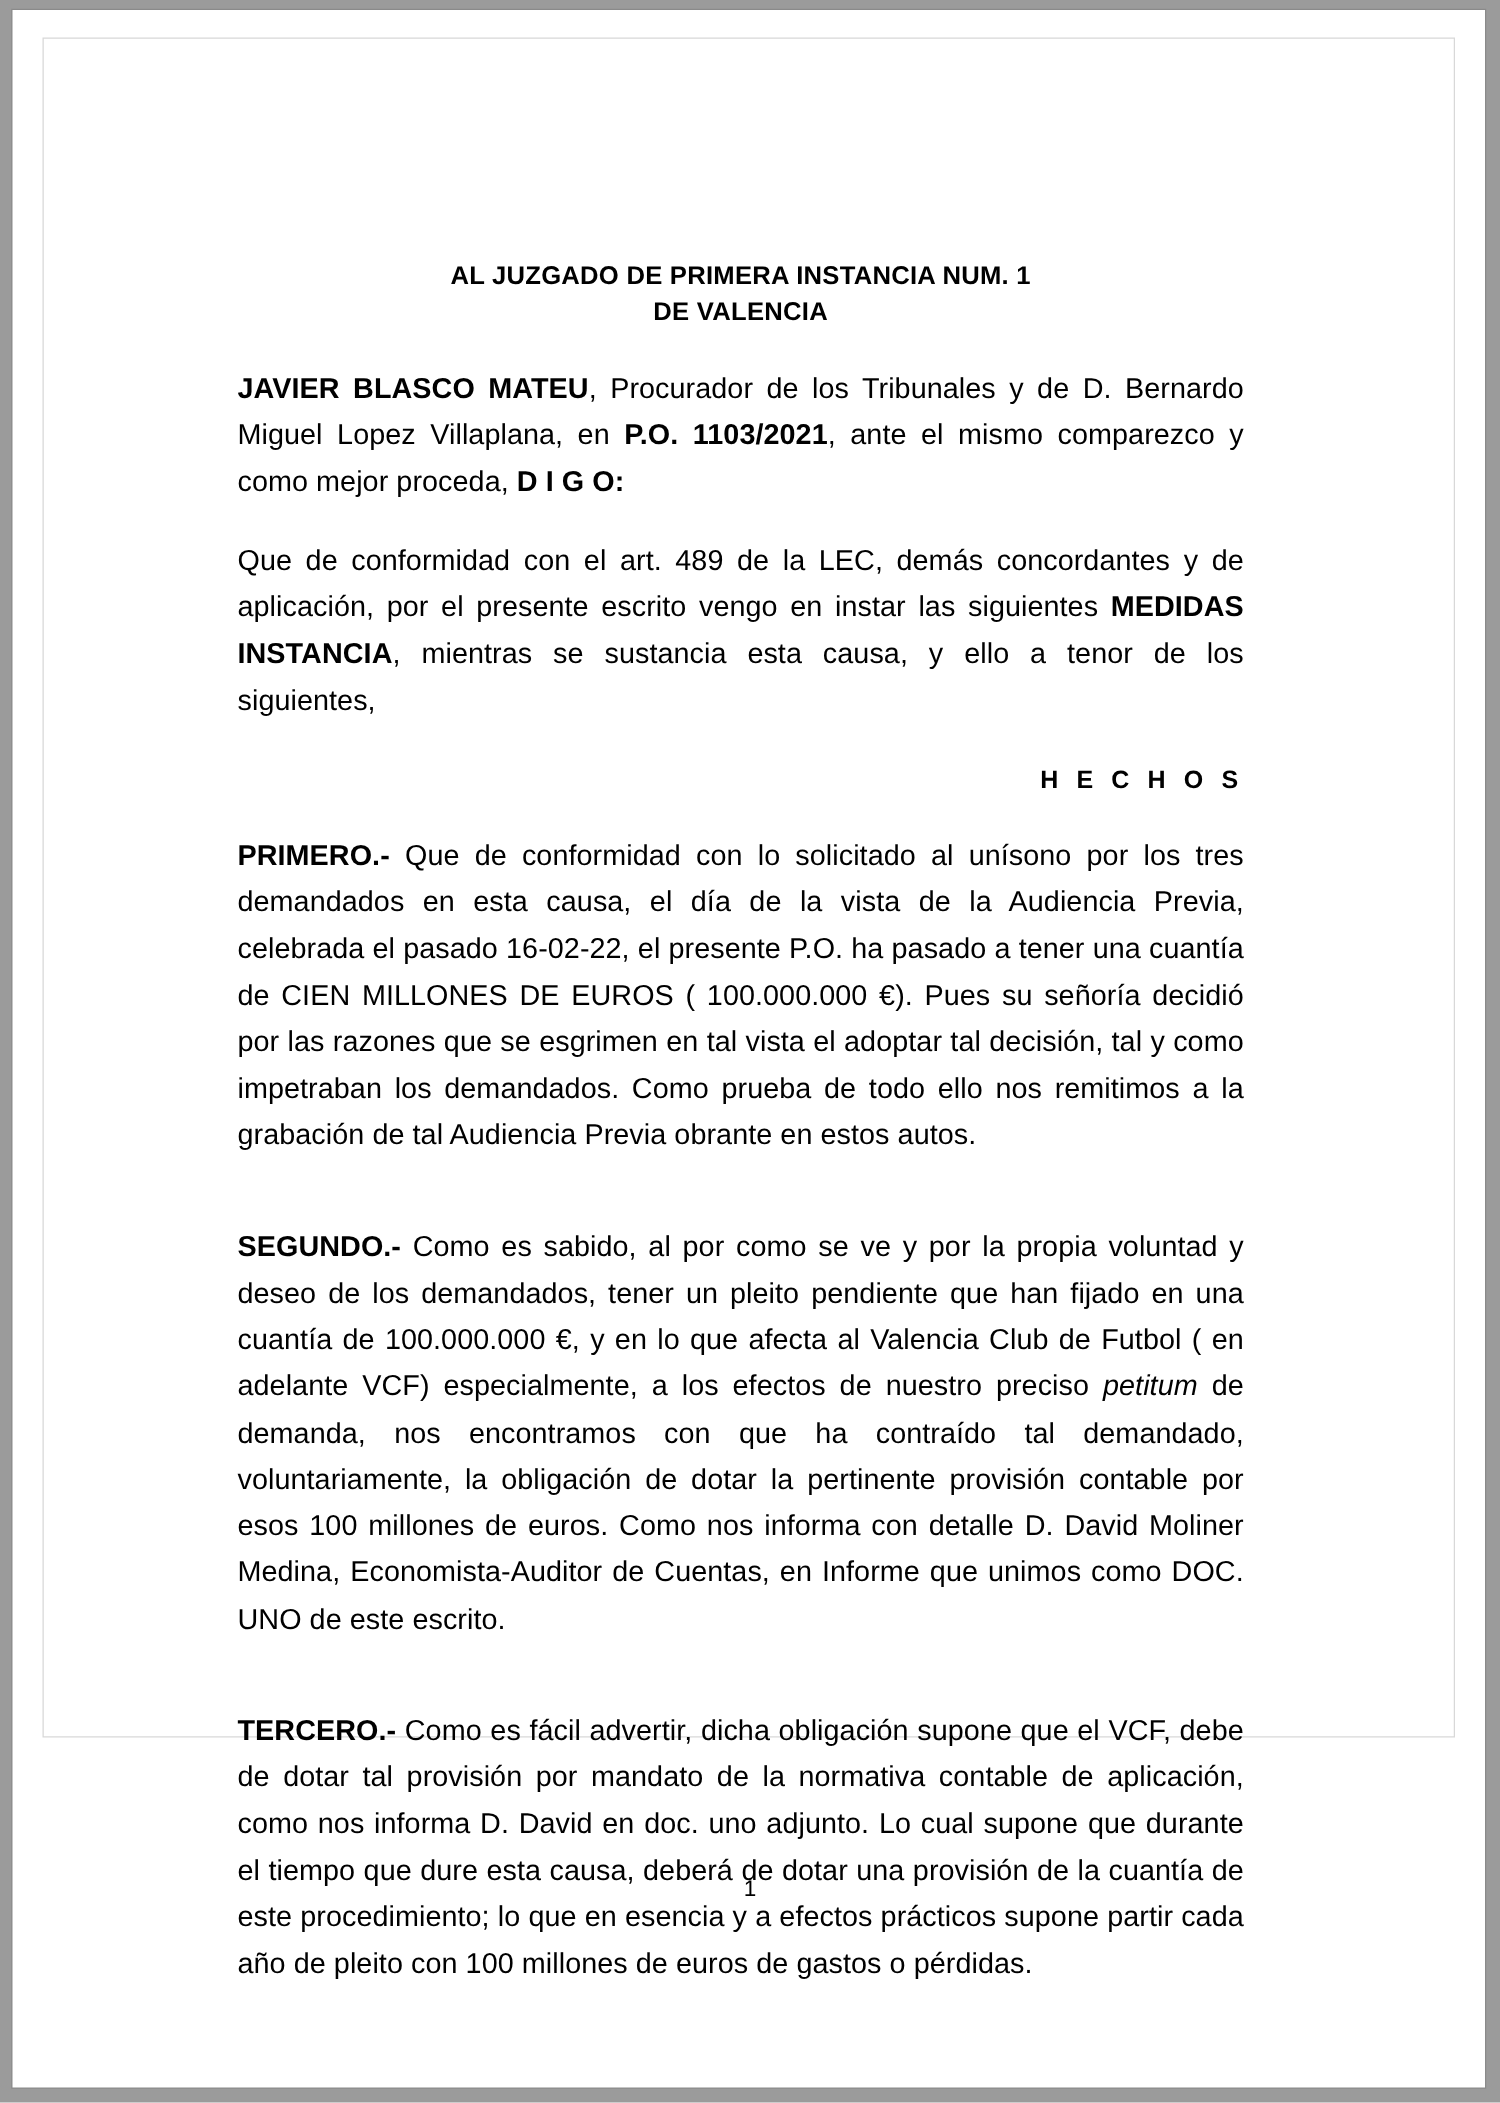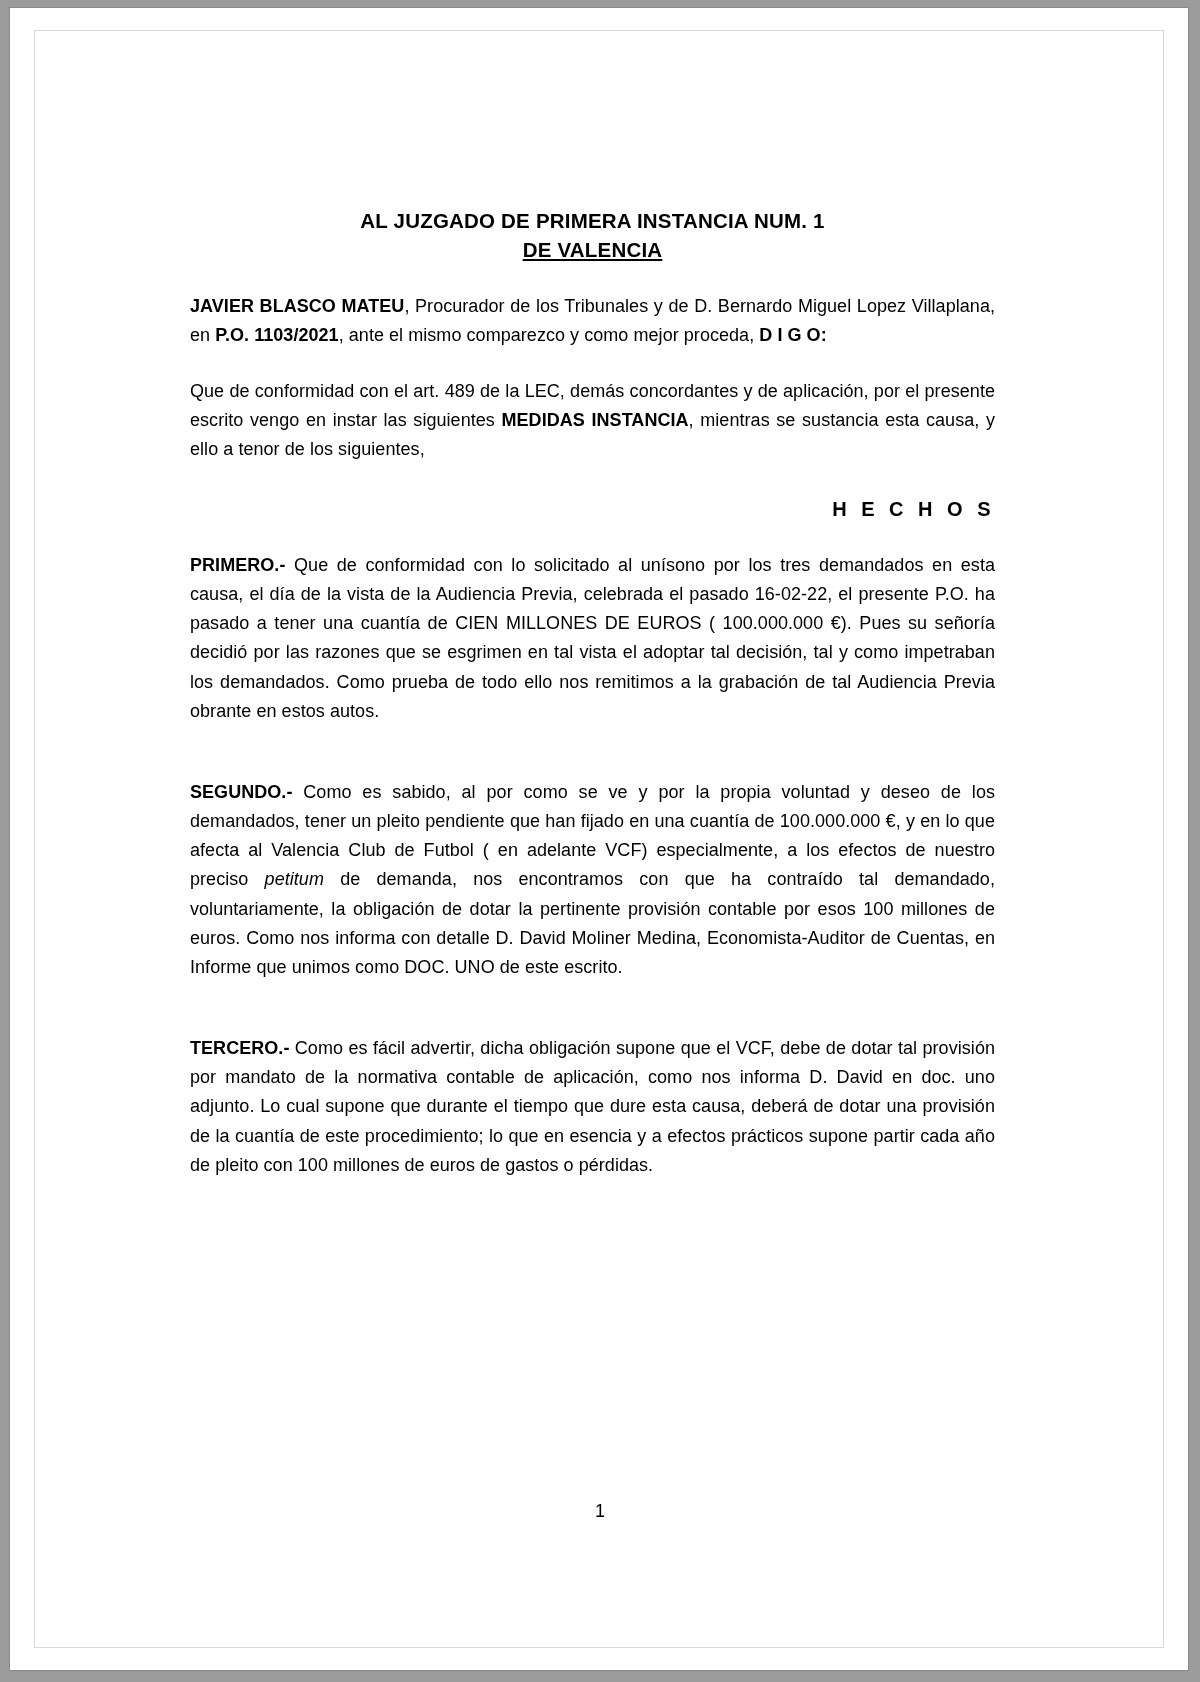--- a/index.html
+++ b/index.html
@@ -20,45 +20,45 @@
     width: 1178px;
     height: 1662px;
     background: #ffffff;
     box-shadow: 0 0 0 1px #8a8a8a;
   }
   .page-inner {
     position: absolute;
     left: 24px;
     top: 22px;
     width: 1130px;
-    height: 1618px;
+    height: 1360px;
     background: #ffffff;
     border: 1px solid #d8d8d8;
     box-sizing: border-box;
   }
   .content {
     position: absolute;
     left: 155px;
     top: 175px;
     width: 805px;
     color: #000000;
   }
   .doc-title {
     text-align: center;
     font-weight: bold;
     font-size: 20.5px;
     line-height: 1.42;
     letter-spacing: 0.2px;
     margin: 0 0 28px 0;
   }
-  .doc-title .line2 { display: block; text-decoration: underline; }
+  .doc-title .line2 { display: block; }
   p.para {
     margin: 0 0 26px 0;
     text-align: justify;
-    font-size: 18px;
+    font-size: 23px;
     line-height: 1.62;
     letter-spacing: 0.05px;
   }
   p.para.gap-lg { margin-bottom: 52px; }
   .section-heading {
     text-align: right;
     font-weight: bold;
     font-size: 20px;
     letter-spacing: 4.5px;
     margin: 34px 0 30px 0;

